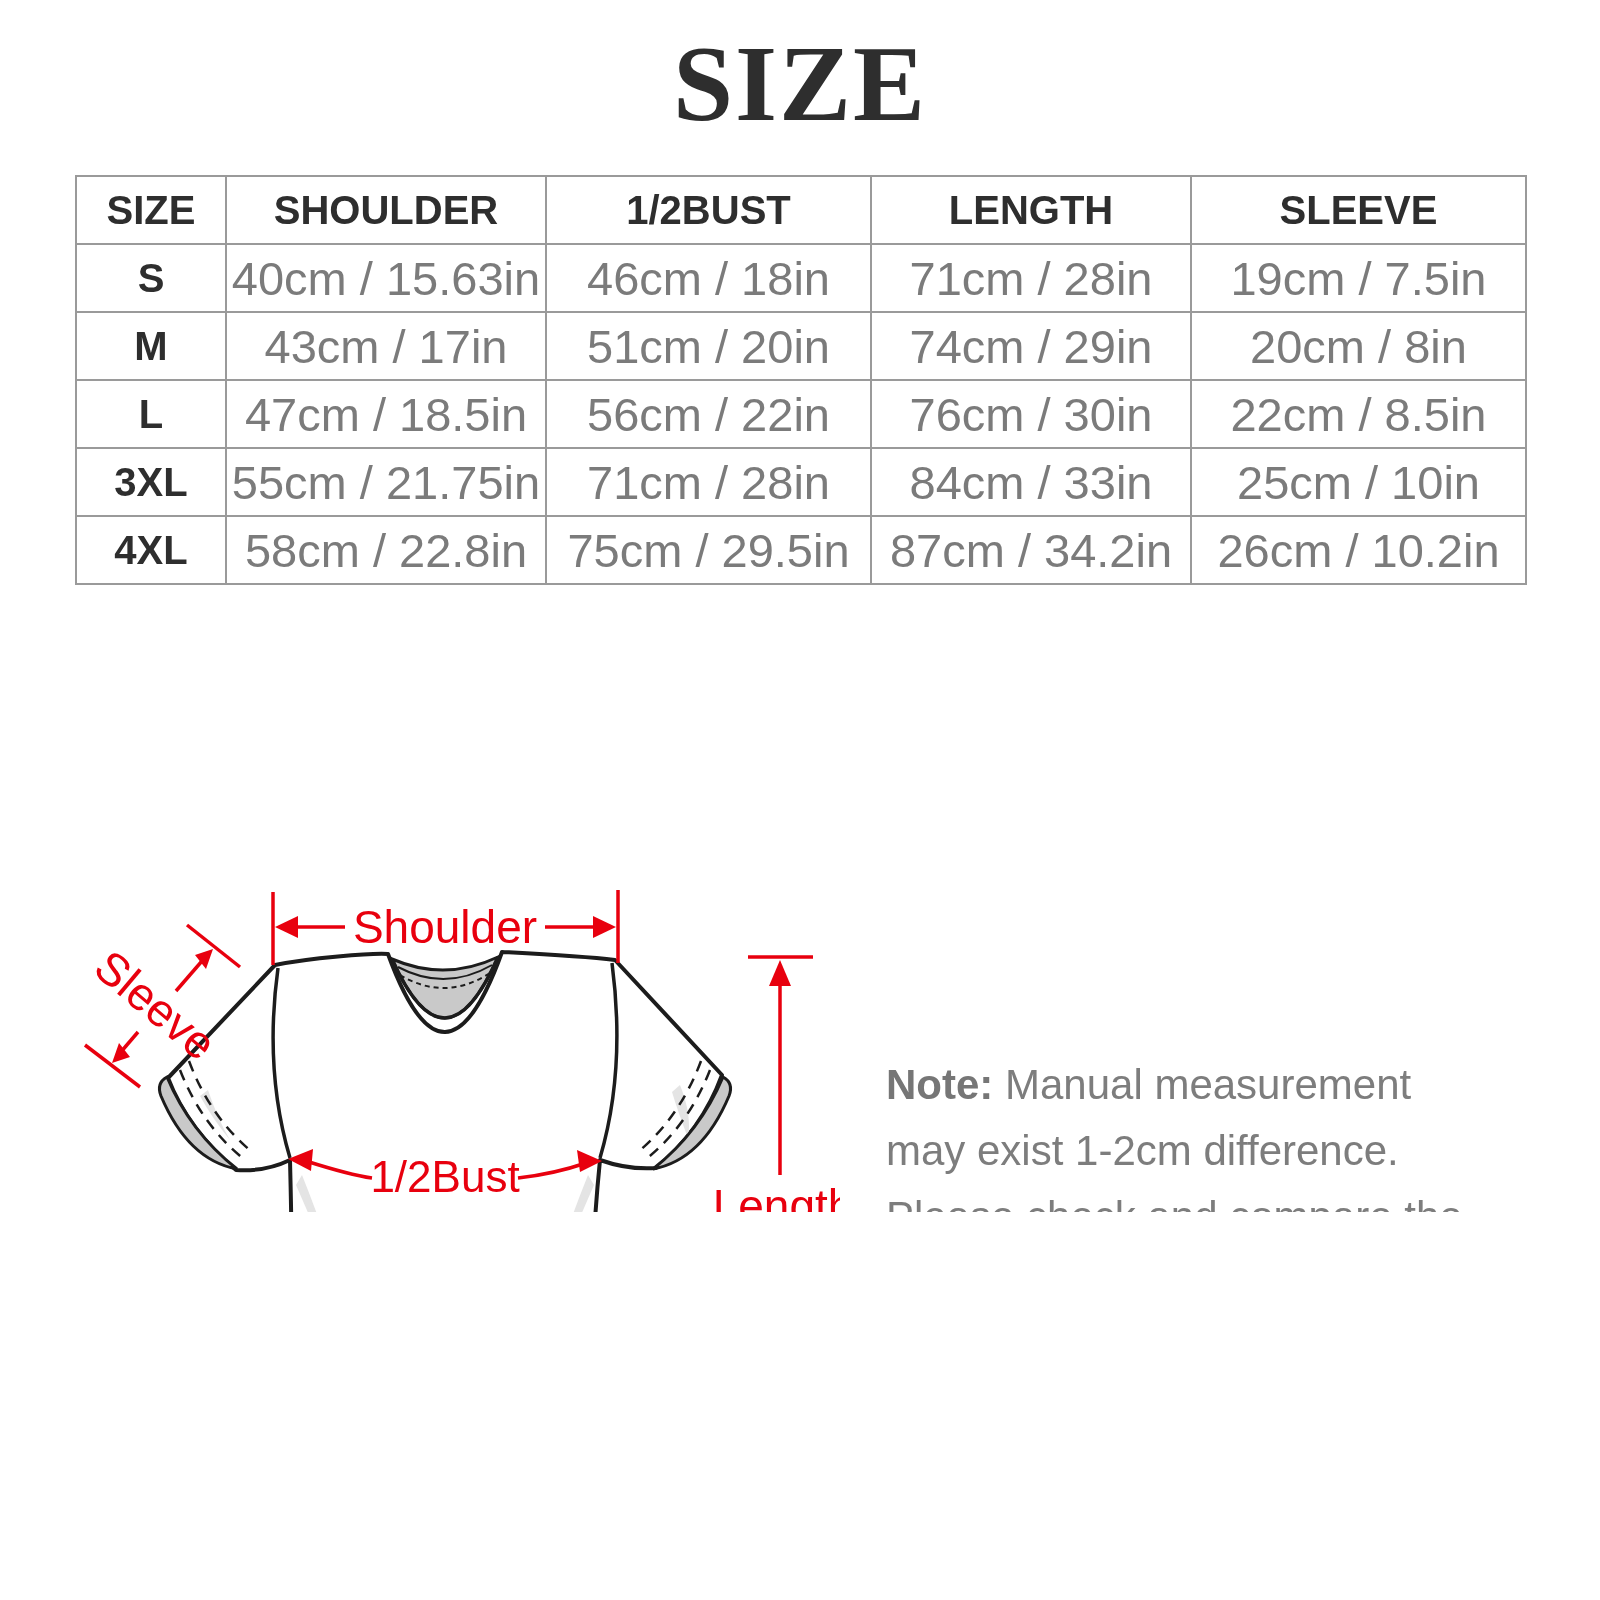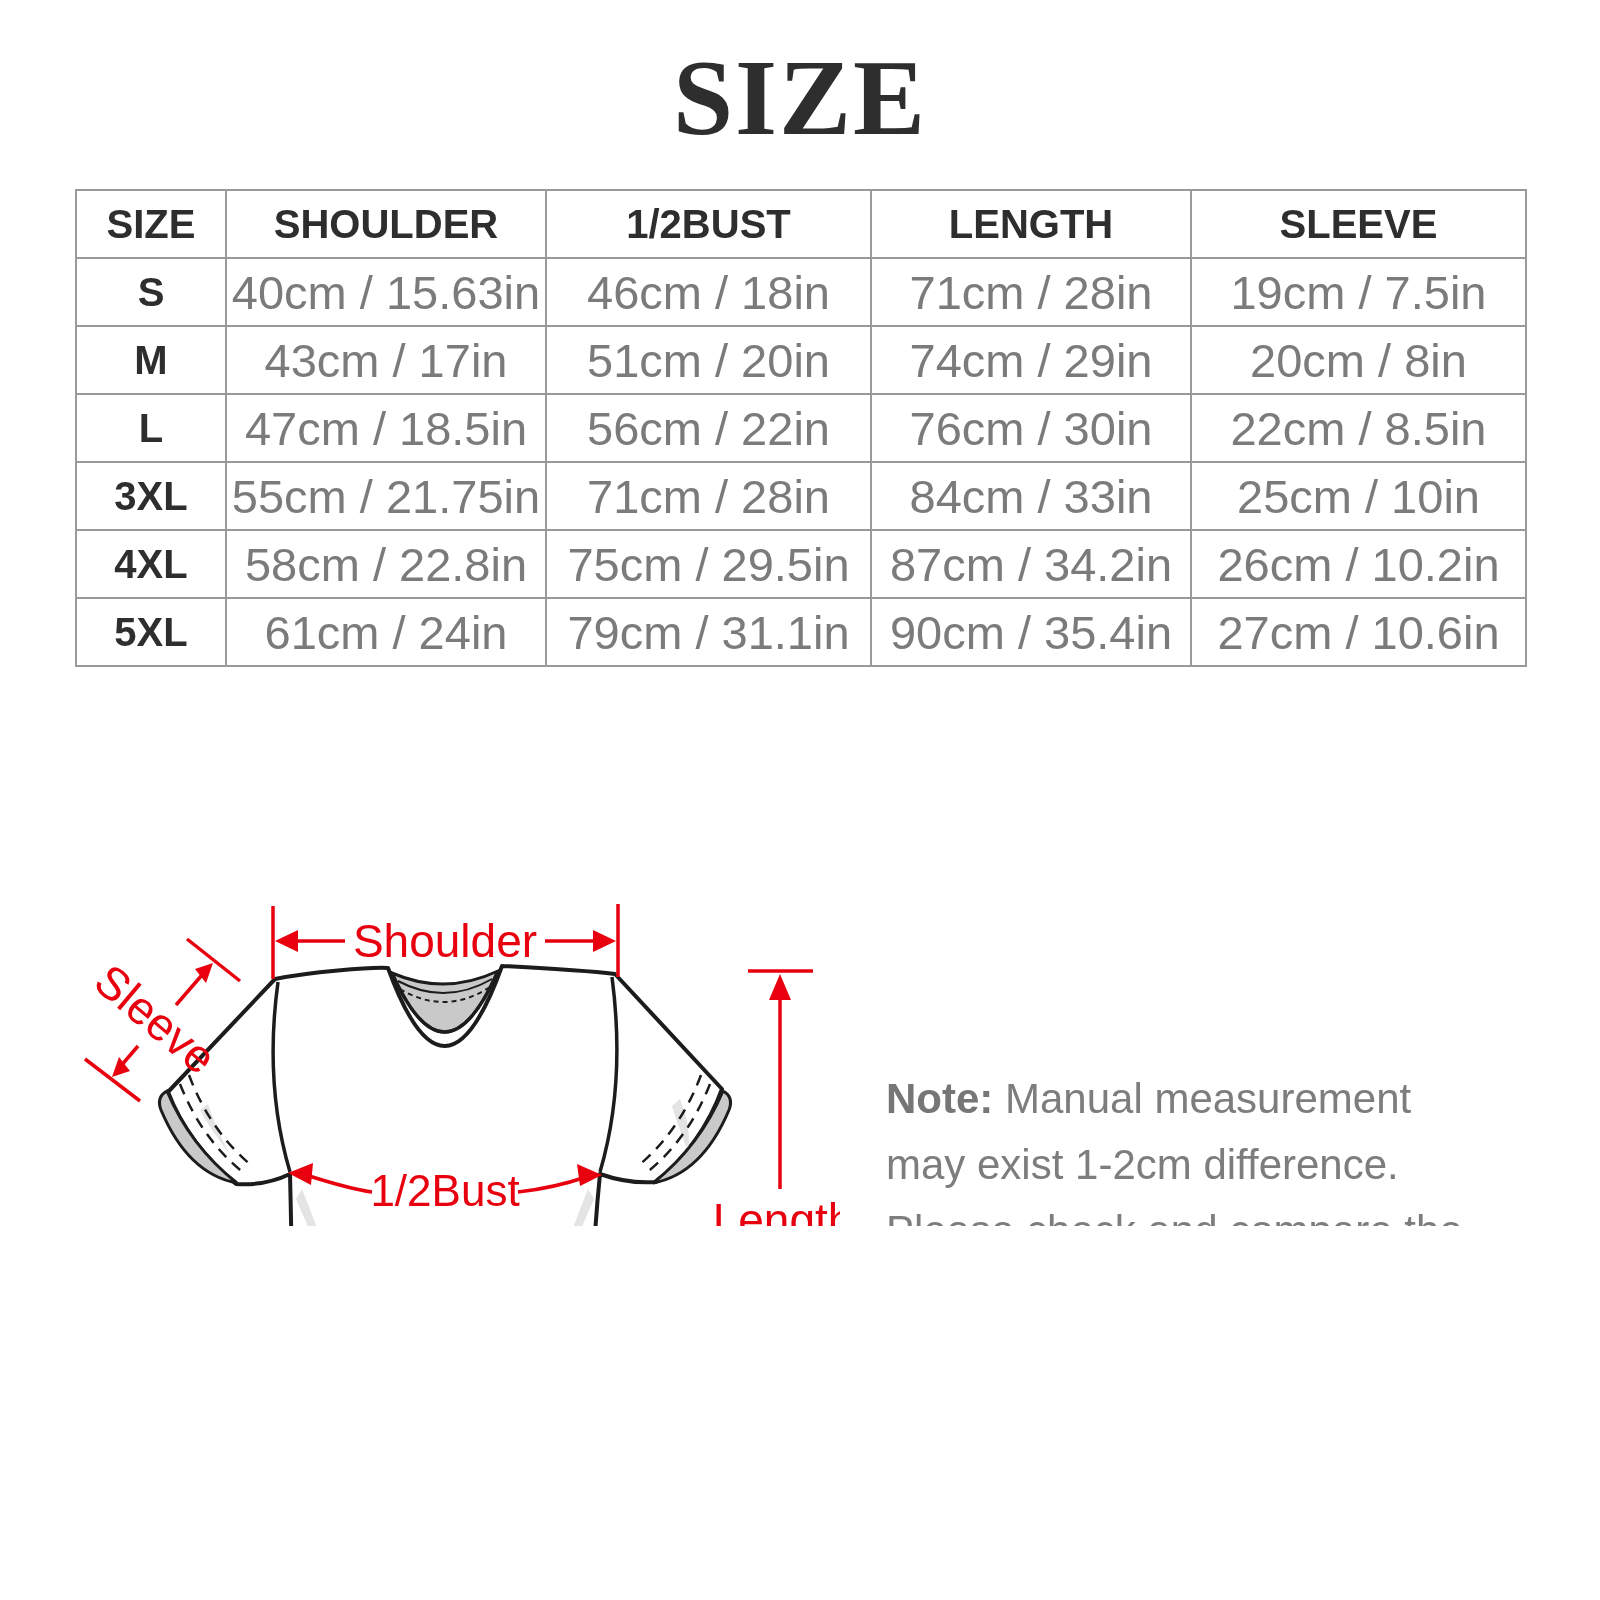--- a/index.html
+++ b/index.html
@@ -1,17 +1,17 @@
 <!DOCTYPE html>
 <html><head>
 <meta charset="utf-8">
 <style>
   html,body{margin:0;padding:0;background:#ffffff;}
   .page{position:relative;width:1600px;height:1212px;background:#ffffff;overflow:hidden;
-        font-family:"Liberation Sans",sans-serif;margin-top:14px;}
+        font-family:"Liberation Sans",sans-serif;}
   .page-title{position:absolute;left:0;top:28px;width:1600px;text-align:center;
         font-family:"Liberation Serif",serif;font-weight:700;font-size:108px;line-height:112px;
         color:#2e2e2e;letter-spacing:2px;}
   .table-wrap{position:absolute;left:75px;top:175px;width:1450px;}
   table.size-table{border-collapse:collapse;width:1450px;table-layout:fixed;}
   table.size-table th,table.size-table td{
         border:2px solid #9a9a9a;height:66px;text-align:center;vertical-align:middle;
         padding:0;overflow:hidden;white-space:nowrap;}
   table.size-table th{font-size:40px;font-weight:700;color:#2e2e2e;}
   td.size-col{font-size:40px;font-weight:700;color:#2e2e2e;}
@@ -74,27 +74,20 @@
           <td class="val">71cm / 28in</td>
           <td class="val">84cm / 33in</td>
           <td class="val">25cm / 10in</td>
         </tr>
         <tr>
           <td class="size-col">4XL</td>
           <td class="val">58cm / 22.8in</td>
           <td class="val">75cm / 29.5in</td>
           <td class="val">87cm / 34.2in</td>
           <td class="val">26cm / 10.2in</td>
-        </tr>
-        <tr>
-          <td class="size-col">5XL</td>
-          <td class="val">61cm / 24in</td>
-          <td class="val">79cm / 31.1in</td>
-          <td class="val">90cm / 35.4in</td>
-          <td class="val">27cm / 10.6in</td>
         </tr>
       </tbody>
     </table>
   </div>
 
   <svg class="diagram" viewBox="0 0 800 700">
 
     <g>
 
       <path d="M 235,95 C 270,88 330,83 348,84 Q 405,241 462,82 C 480,83 540,86 575,90

